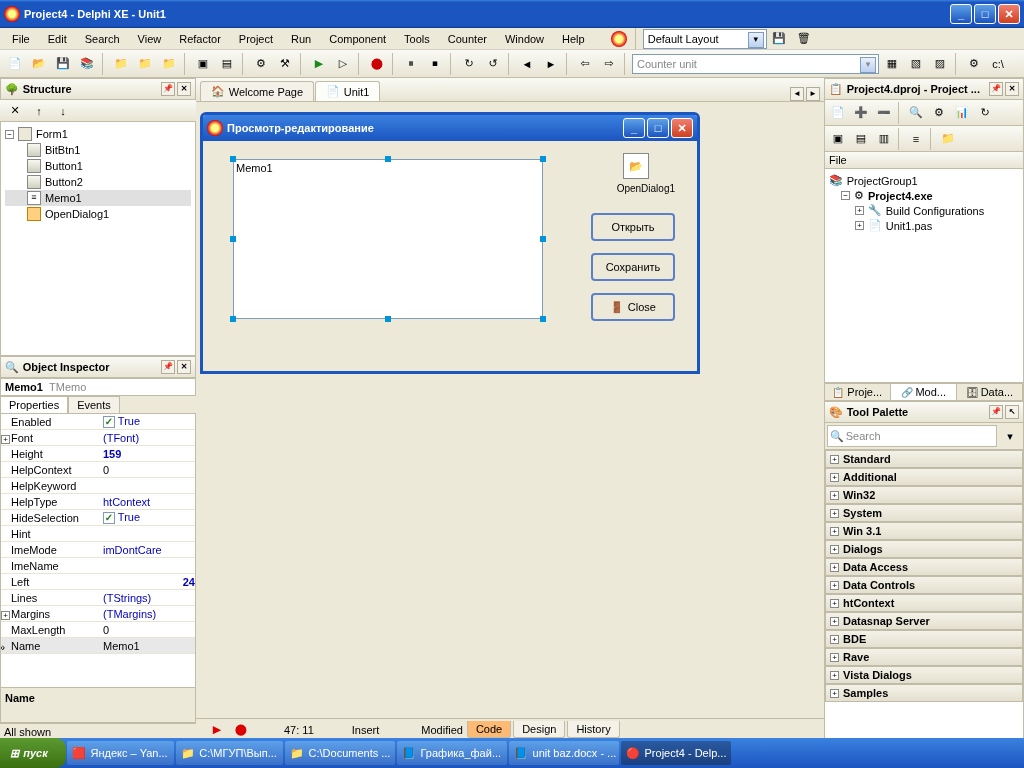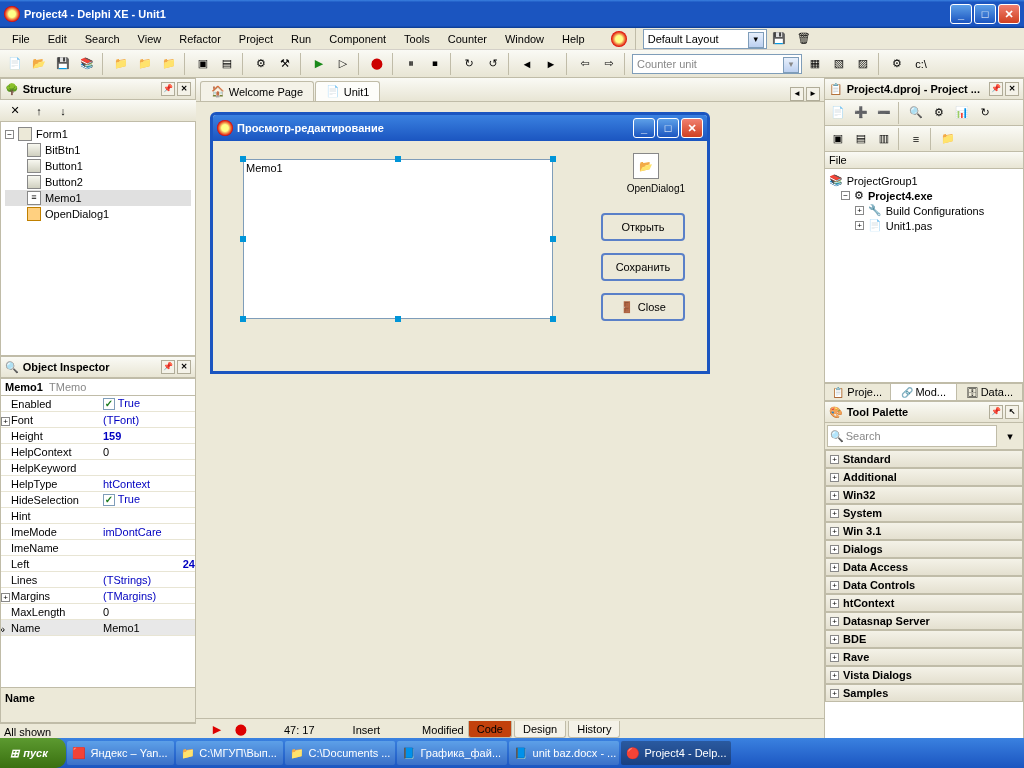--- a/index.html
+++ b/index.html
@@ -30,31 +30,31 @@
 .icon-btn{background:linear-gradient(#f8f8f0,#d0d0c0);border:1px solid #888;}
 .icon-memo{background:#fff;border:1px solid #888;}
 .icon-memo::before{content:"≡";font-size:9px;line-height:11px;display:block;text-align:center;}
 .icon-dialog{background:#ffd080;border:1px solid #c08000;}
 .selected{background:#e0e0e0;}
 .center{flex:1;display:flex;flex-direction:column;background:#ece9d8;}
 .tabs{background:linear-gradient(#fafaf5,#e8e5d4);height:24px;display:flex;align-items:flex-end;border-bottom:1px solid #c0bca8;gap:1px;padding-left:4px;}
 .tab{background:#f4f2e8;border:1px solid #c0bca8;border-bottom:none;border-radius:3px 3px 0 0;padding:3px 10px;display:flex;align-items:center;gap:4px;}
 .tab.active{background:#fdfdfa;}
 .designer{flex:1;position:relative;background:#ece9d8;overflow:auto;}
-.form-window{position:absolute;left:14px;top:10px;width:500px;border:3px solid #1b55c0;border-radius:6px 6px 0 0;background:#ece9d8;}
+.form-window{position:absolute;left:4px;top:10px;width:500px;border:3px solid #1b55c0;border-radius:6px 6px 0 0;background:#ece9d8;}
 .form-title{background:linear-gradient(to bottom,#3a81e0,#1b55c0);height:26px;display:flex;align-items:center;color:#fff;font-weight:bold;padding:0 4px;border-radius:3px 3px 0 0;}
 .form-body{height:230px;background-image:radial-gradient(#888 0.5px,transparent 0.5px);background-size:8px 8px;position:relative;}
 .memo{position:absolute;left:30px;top:18px;width:310px;height:160px;background:#fff;border:1px solid #7f9db9;padding:2px;}
 .memo-handle{position:absolute;width:6px;height:6px;background:#0095d8;border:1px solid #0095d8;}
 .opendialog{position:absolute;right:48px;top:12px;width:26px;height:26px;background:#fff;border:1px solid #888;display:flex;align-items:center;justify-content:center;}
 .opendialog-label{position:absolute;right:22px;top:42px;font-size:10px;background:#ece9d8;}
 .form-btn{position:absolute;right:22px;width:84px;height:28px;background:#ece9d8;border:2px solid #5a80c8;border-radius:4px;display:flex;align-items:center;justify-content:center;gap:4px;}
 .bottom-tabs{background:#ece9d8;height:22px;display:flex;align-items:center;gap:2px;padding-left:300px;border-top:1px solid #c0bca8;}
 .btab{background:#f4f2e8;border:1px solid #c0bca8;border-top:none;border-radius:0 0 3px 3px;padding:2px 8px;}
-.btab.active{background:#c2410c;}
+.btab.active{background:#fdba74;}
 .right{width:200px;display:flex;flex-direction:column;}
 .proj-toolbar{background:linear-gradient(#fafaf5,#e8e5d4);height:26px;display:flex;align-items:center;padding:0 2px;gap:1px;border:1px solid #c0bca8;border-top:none;}
 .proj-tree{flex:0 0 auto;}
 .prop-grid{flex:1;overflow:auto;}
 .prop-row{display:flex;border-bottom:1px solid #e8e5d4;height:16px;align-items:center;}
 .prop-name{width:100px;padding-left:10px;position:relative;}
 .prop-value{flex:1;padding-left:2px;}
 .prop-value.link{color:#0000c0;}
 .prop-expand{position:absolute;left:0;top:3px;width:9px;height:9px;border:1px solid #888;font-size:8px;line-height:7px;text-align:center;background:#fff;}
 .palette-section{background:linear-gradient(#f4f2e8,#e4e0d0);border:1px solid #c0bca8;padding:2px 4px;display:flex;align-items:center;gap:4px;}
@@ -141,21 +141,21 @@
   <div class="tsep"></div>
   <div class="tbtn">↻</div>
   <div class="tbtn">↺</div>
   <div class="tsep"></div>
   <div class="tbtn">◄</div>
   <div class="tbtn">►</div>
   <div class="tsep"></div>
   <div class="tbtn">⇦</div>
   <div class="tbtn">⇨</div>
   <div class="tsep"></div>
-  <div class="combo" style="width:170px;color:#888">
+  <div class="combo" style="width:247px;color:#888">
       <span>Counter unit</span>
     </div>
   <div class="tbtn">▦</div>
   <div class="tbtn">▧</div>
   <div class="tbtn">▨</div>
   <div class="tsep"></div>
   <div class="tbtn">⚙</div>
   <div class="tbtn">c:\</div>
 </div>
 
@@ -213,20 +213,24 @@
     <div class="panel-title">
       <span>🔍</span>
       <span>Object Inspector</span>
       <div class="pin-btns">
           <div class="pin-btn">📌</div>
           <div class="pin-btn">✕</div>
         </div>
     </div>
     <div class="oi-combo">
       <b>Memo1</b>&nbsp;&nbsp;<span style="color:#888">TMemo</span>
+    </div>
+    <div class="prop-tabs">
+      <div class="prop-tab active">Properties</div>
+      <div class="prop-tab">Events</div>
     </div>
     <div class="panel-body prop-grid" style="height:240px" id="prop-grid">
         <div class="prop-row">
           <div class="prop-name">Enabled</div>
           <div class="prop-value" style="color: rgb(0, 0, 192);"><span class="cbox"></span> True</div>
         </div>
         <div class="prop-row">
           <div class="prop-name">Font<span class="prop-expand">+</span></div>
           <div class="prop-value link">(TFont)</div>
         </div>
@@ -328,21 +332,21 @@
           <div class="form-btn" style="top:152px">
               <span>🚪</span>
               <span style="">Close</span>
             </div>
         </div>
       </div>
     </div>
     <div class="bottom-tabs">
       <div class="tbtn" style="color:#d00;margin-left:-290px">▶</div>
       <div class="tbtn" style="color:#d00">⬤</div>
-      <span style="margin-left:30px">47: 17</span>
+      <span style="margin-left:30px">47: 11</span>
       <span style="margin-left:36px">Insert</span>
       <span style="margin-left:40px">Modified</span>
       <div style="margin-left:auto"></div>
       <div class="btab active">Code</div>
       <div class="btab">Design</div>
       <div class="btab">History</div>
       <div style="flex:1"></div>
     </div>
   </div>
 

